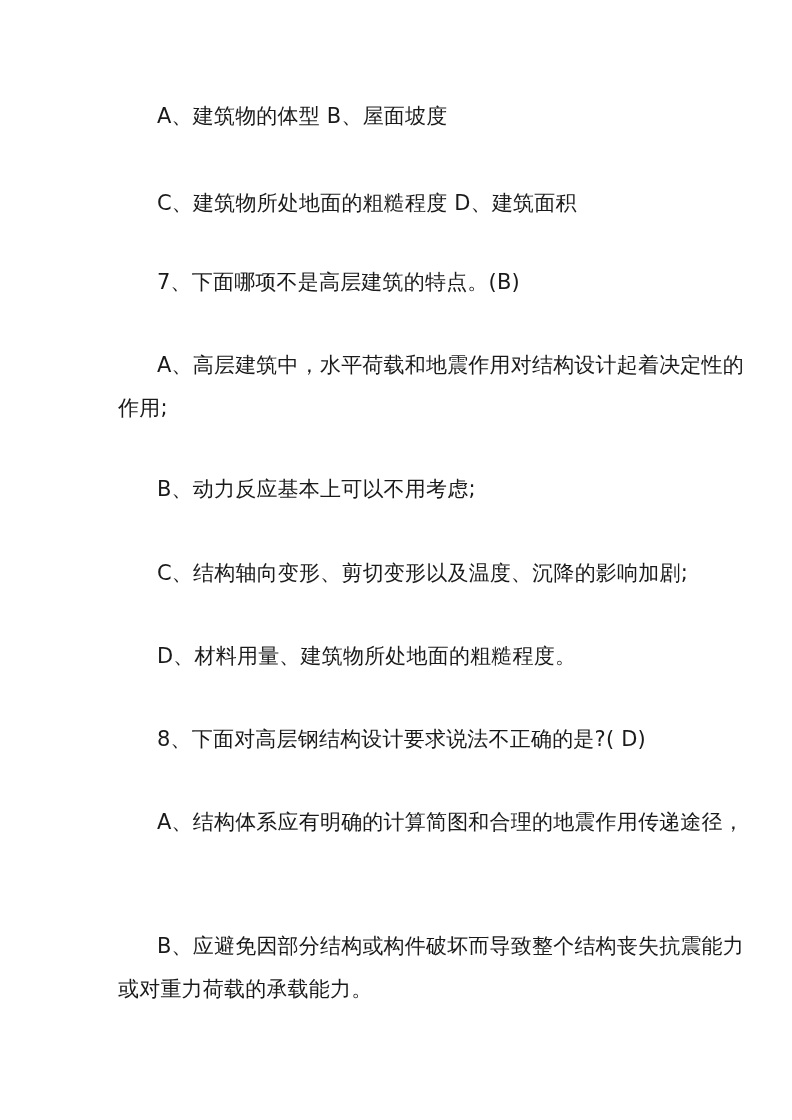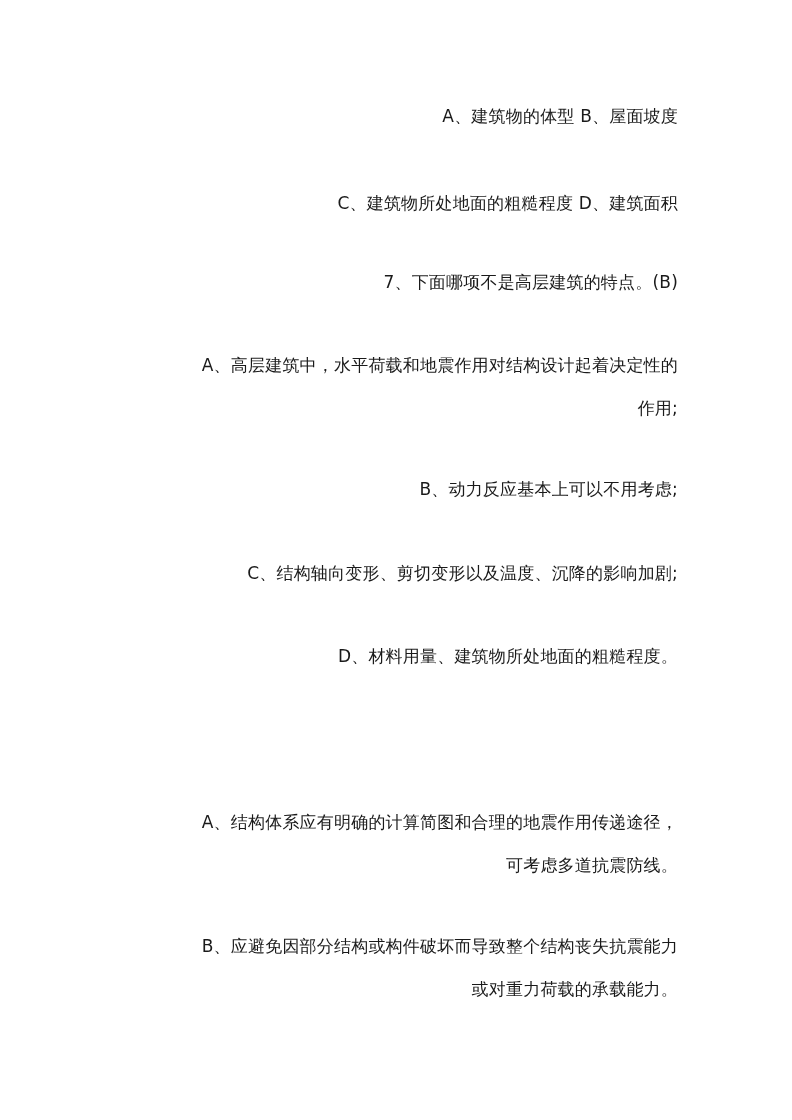--- a/index.html
+++ b/index.html
@@ -1,20 +1,20 @@
 <!DOCTYPE html>
 <html><head>
 <meta charset="utf-8">
 <style>
   html, body { margin: 0; padding: 0; background: #ffffff; }
   body { width: 792px; height: 1120px; position: relative; overflow: hidden;
          font-family: "DejaVu Sans", "Liberation Sans", sans-serif; color: #1a1a1a; }
   .page { position: absolute; left: 0; top: 0; width: 792px; height: 1120px; }
-  .para { position: absolute; left: 118px; width: 560px; font-size: 17px;
-          line-height: 43px; margin: 0; letter-spacing: 0.2px; text-align: right; }
+  .para { position: absolute; left: 118px; width: 560px; font-size: 21px;
+          line-height: 43px; margin: 0; letter-spacing: 0.2px; }
   .para .first { display: block; padding-left: 39px; white-space: nowrap; }
   .para .cont { display: block; white-space: nowrap; }
 </style>
 </head>
 <body>
 
 <div class="page">
   <p class="para" style="top:95px">
     <span class="first">A、建筑物的体型  B、屋面坡度</span>
   </p>
@@ -30,21 +30,23 @@
   </p>
   <p class="para" style="top:468px">
     <span class="first">B、动力反应基本上可以不用考虑;</span>
   </p>
   <p class="para" style="top:552px">
     <span class="first">C、结构轴向变形、剪切变形以及温度、沉降的影响加剧;</span>
   </p>
   <p class="para" style="top:635px">
     <span class="first">D、材料用量、建筑物所处地面的粗糙程度。</span>
   </p>
+  <p class="para" style="top:718px">
+    <span class="first">8、下面对高层钢结构设计要求说法不正确的是?( D)</span>
+  </p>
   <p class="para" style="top:801px">
     <span class="first">A、结构体系应有明确的计算简图和合理的地震作用传递途径，</span>
-    <span class="cont">可考虑多道抗震防线。</span>
   </p>
   <p class="para" style="top:925px">
     <span class="first">B、应避免因部分结构或构件破坏而导致整个结构丧失抗震能力</span>
     <span class="cont">或对重力荷载的承载能力。</span>
   </p>
 </div>
 
 </body></html>

